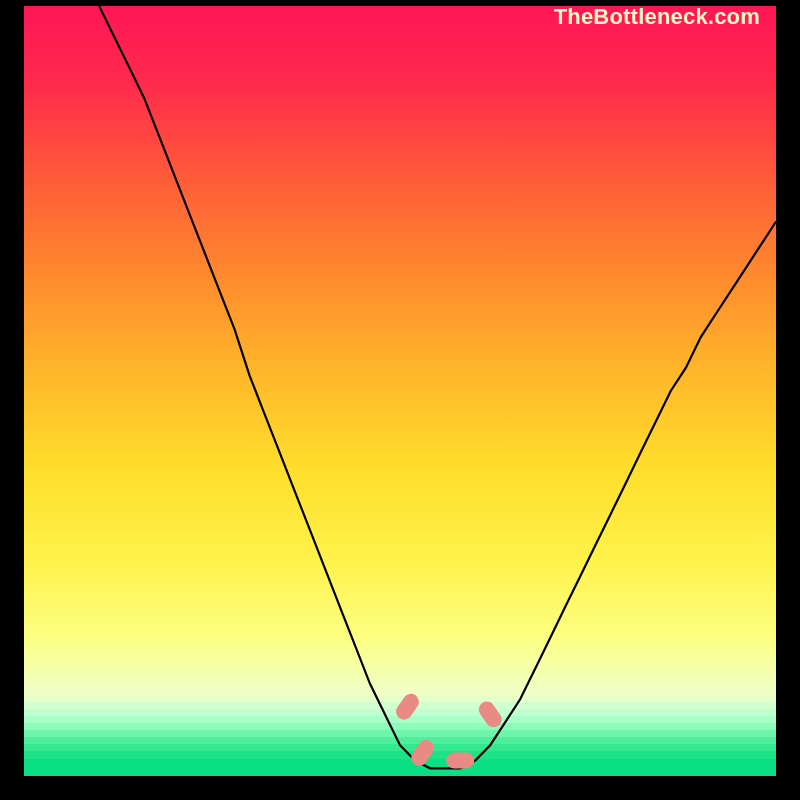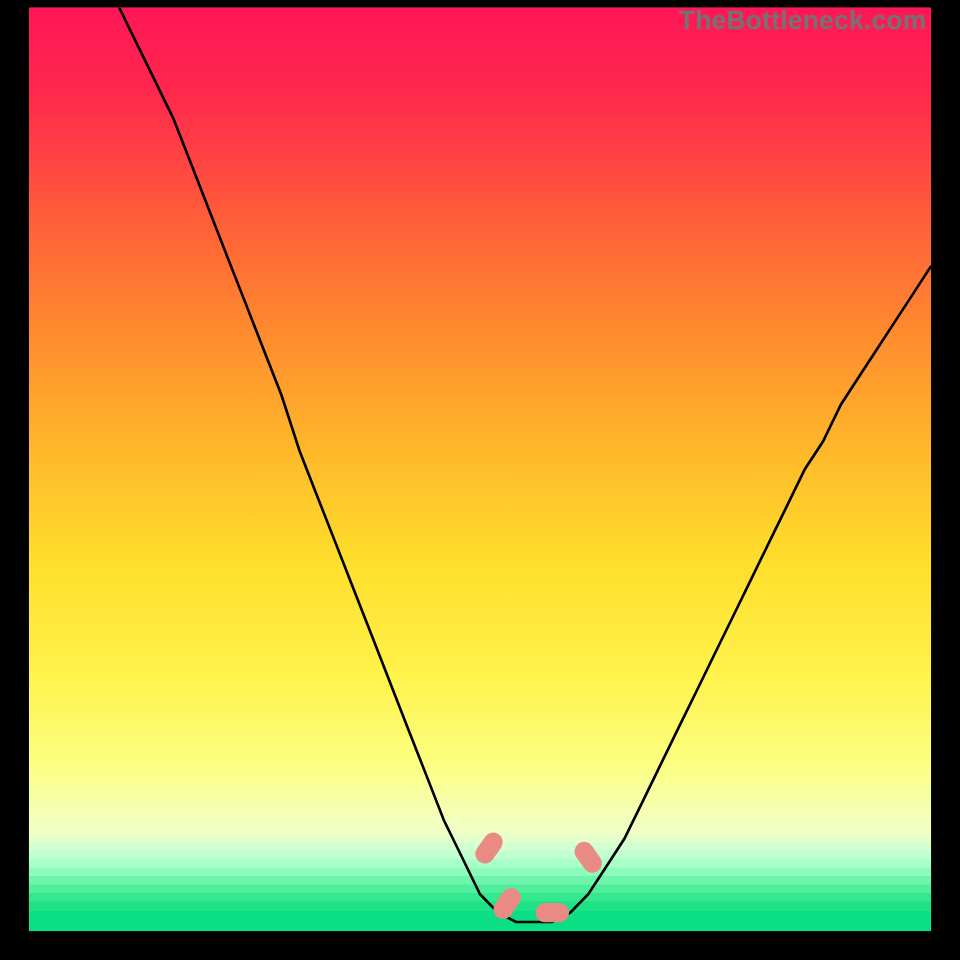--- a/index.html
+++ b/index.html
@@ -1,20 +1,20 @@
 <!DOCTYPE html>
 <html><head>
 <meta charset="utf-8">
 <style>
   html,body{margin:0;padding:0;width:800px;height:800px;overflow:hidden;background:#000}
   .frame{position:absolute;inset:0;background:#000}
   .plot{position:absolute;left:24px;top:6px;width:752px;height:770px;overflow:hidden}
   .grad{position:absolute;inset:0}
   .band{position:absolute;left:0;width:100%}
-  .wm{position:absolute;top:4px;right:28px;font:600 22px Arial,Helvetica,sans-serif;color:#737373;letter-spacing:0.2px}
+  .wm{position:absolute;top:4px;right:40px;font:600 22px Arial,Helvetica,sans-serif;color:#fef9c3;letter-spacing:0.2px}
   svg.curve{position:absolute;inset:0;width:100%;height:100%}
 </style>
 </head>
 <body>
 
 <div class="frame">
   <div class="plot">
     <div class="grad" id="grad" style="background: linear-gradient(rgb(255, 22, 86) 0%, rgb(255, 42, 76) 10%, rgb(255, 90, 58) 22%, rgb(255, 138, 46) 35%, rgb(255, 184, 42) 48%, rgb(255, 222, 44) 60%, rgb(255, 242, 74) 72%, rgb(252, 255, 130) 82%, rgb(242, 255, 188) 88%, rgb(210, 255, 207) 92.5%, rgb(124, 247, 164) 95.5%, rgb(29, 227, 134) 98.5%, rgb(10, 223, 132) 100%);"></div>
     <div id="bands">
         <div class="band" style="top: 88.5%; height: 1%; background: rgb(241, 255, 196);"></div>

